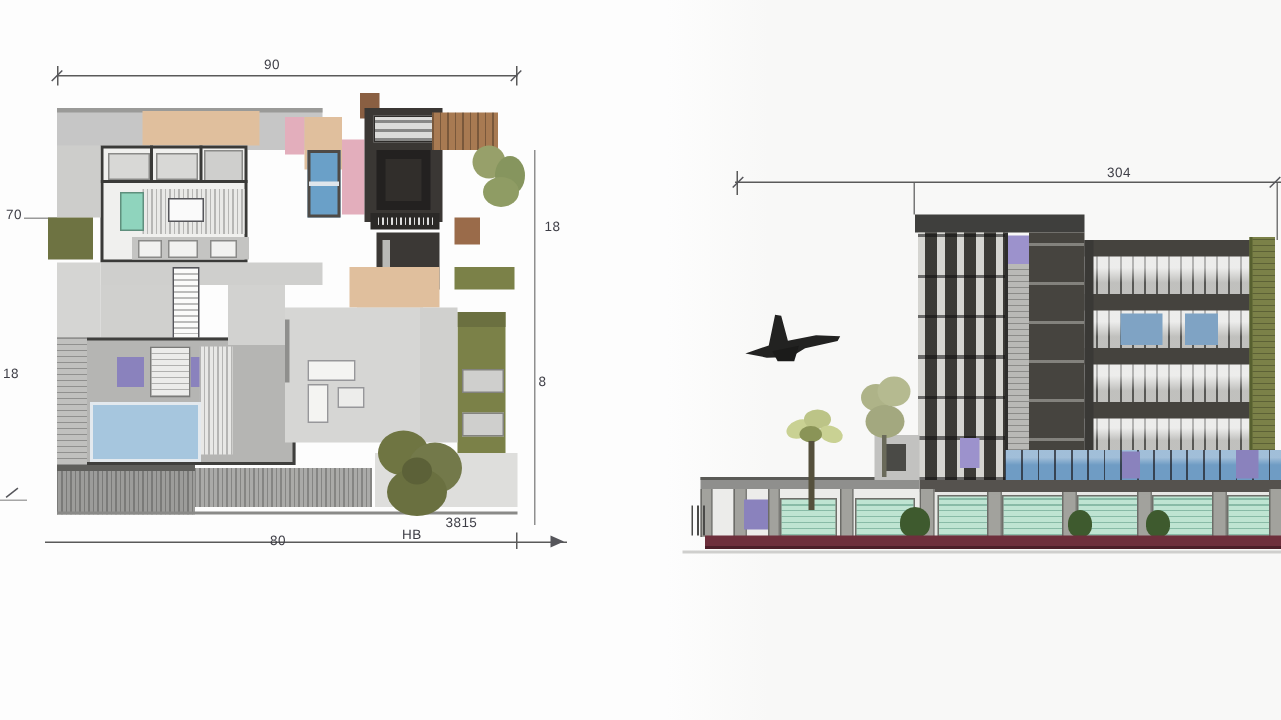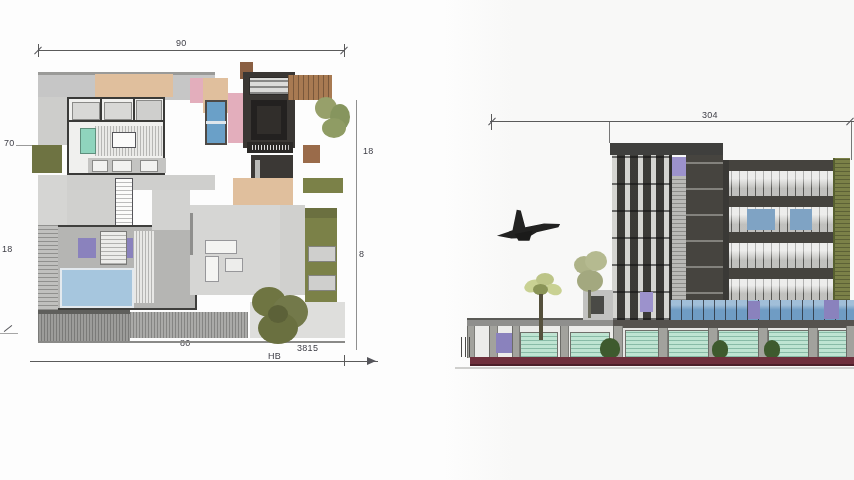--- a/index.html
+++ b/index.html
@@ -47,21 +47,21 @@
     <div class="slash" style="left:3px;top:328px;transform:rotate(-38deg);"></div>
     <div class="dimh" style="left:0px;top:333px;width:18px;background:#a6a6a6;"></div>
 
     <div class="dimv" style="left:356px;top:100px;height:250px;"></div>
     <div class="lbl" style="left:363px;top:147px;">18</div>
     <div class="lbl" style="left:359px;top:250px;">8</div>
 
     <div class="dimh" style="left:30px;top:361px;width:348px;"></div>
     <div class="tick" style="left:344px;top:355px;width:1px;height:11px;"></div>
     <div class="abs" style="left:367px;top:357px;width:0;height:0;border-left:9px solid #55555a;border-top:4px solid transparent;border-bottom:4px solid transparent;"></div>
-    <div class="lbl" style="left:180px;top:339px;">80</div>
+    <div class="lbl" style="left:180px;top:356px;">80</div>
     <div class="lbl" style="left:268px;top:352px;">HB</div>
     <div class="lbl" style="left:297px;top:344px;">3815</div>
 
     <div class="abs" style="left:38px;top:72px;width:177px;height:25px;background:#c6c6c6;border-top:3px solid #9a9a98;"></div>
     <div class="abs" style="left:95px;top:74px;width:78px;height:23px;background:var(--tan);"></div>
     <div class="abs" style="left:190px;top:78px;width:13px;height:25px;background:var(--pink);"></div>
     <div class="abs" style="left:203px;top:78px;width:25px;height:35px;background:var(--tan);"></div>
     <div class="abs" style="left:228px;top:93px;width:15px;height:50px;background:var(--pink);"></div>
 
     <div class="abs" style="left:67px;top:97px;width:98px;height:78px;background:#f0f0ee;border:2px solid var(--wall_dark);box-sizing:border-box;"></div>
@@ -138,21 +138,21 @@
     <div class="blob" style="left:258px;top:312px;width:40px;height:32px;background:#6a7040;"></div>
     <div class="blob" style="left:268px;top:305px;width:20px;height:18px;background:#5c6138;"></div>
   </section>
 
   <section>
 
     <div class="dimh" style="left:490px;top:121px;width:364px;"></div>
     <div class="tick" style="left:491px;top:114px;width:1px;height:16px;"></div>
     <div class="slash" style="left:487px;top:121px;"></div>
     <div class="slash" style="left:845px;top:121px;"></div>
-    <div class="lbl" style="left:702px;top:111px;">304</div>
+    <div class="lbl" style="left:738px;top:111px;">304</div>
     <div class="dimv" style="left:609px;top:122px;height:21px;background:#777;"></div>
     <div class="dimv" style="left:851px;top:122px;height:38px;background:#777;"></div>
 
     <div class="abs" style="left:492px;top:200px;width:70px;height:48px;transform:rotate(-5deg);">
       <svg viewBox="0 0 70 48" width="70" height="48">
         <path d="M4 33 L20 29 L26 9 L30 10 L33 27 L52 25 L68 27 L66 30 L44 33 L34 38 L18 37 Z" fill="#222221"></path>
         <path d="M22 33 L40 31 L36 41 L25 40 Z" fill="#1b1b1a"></path>
       </svg>
     </div>
 

